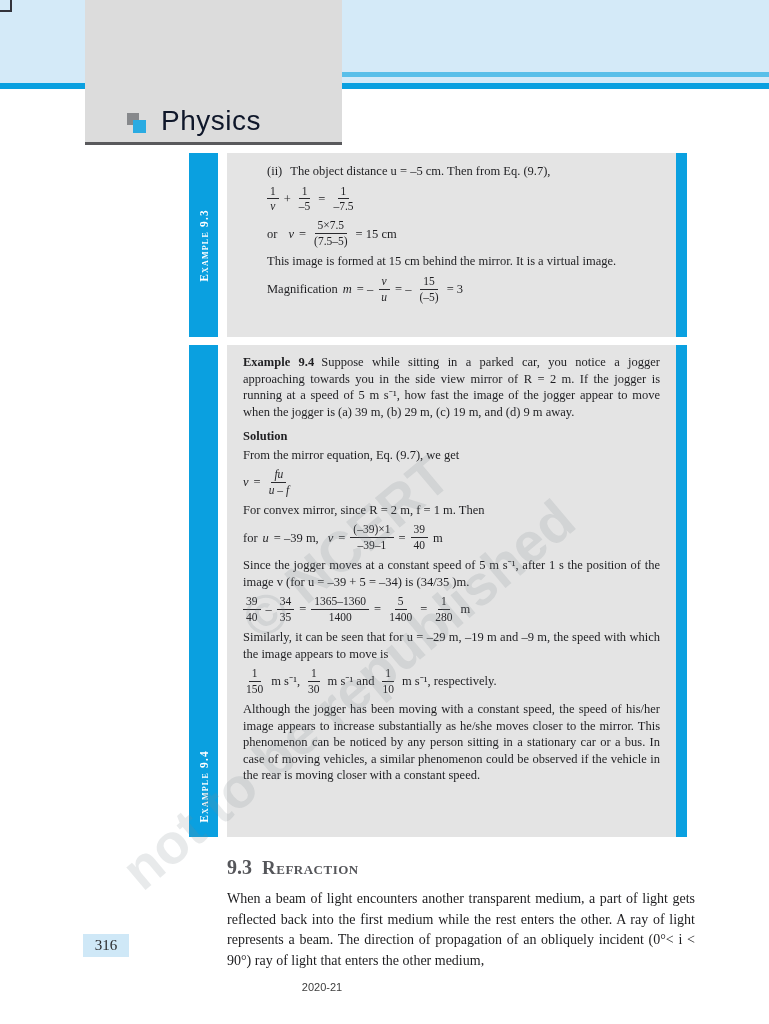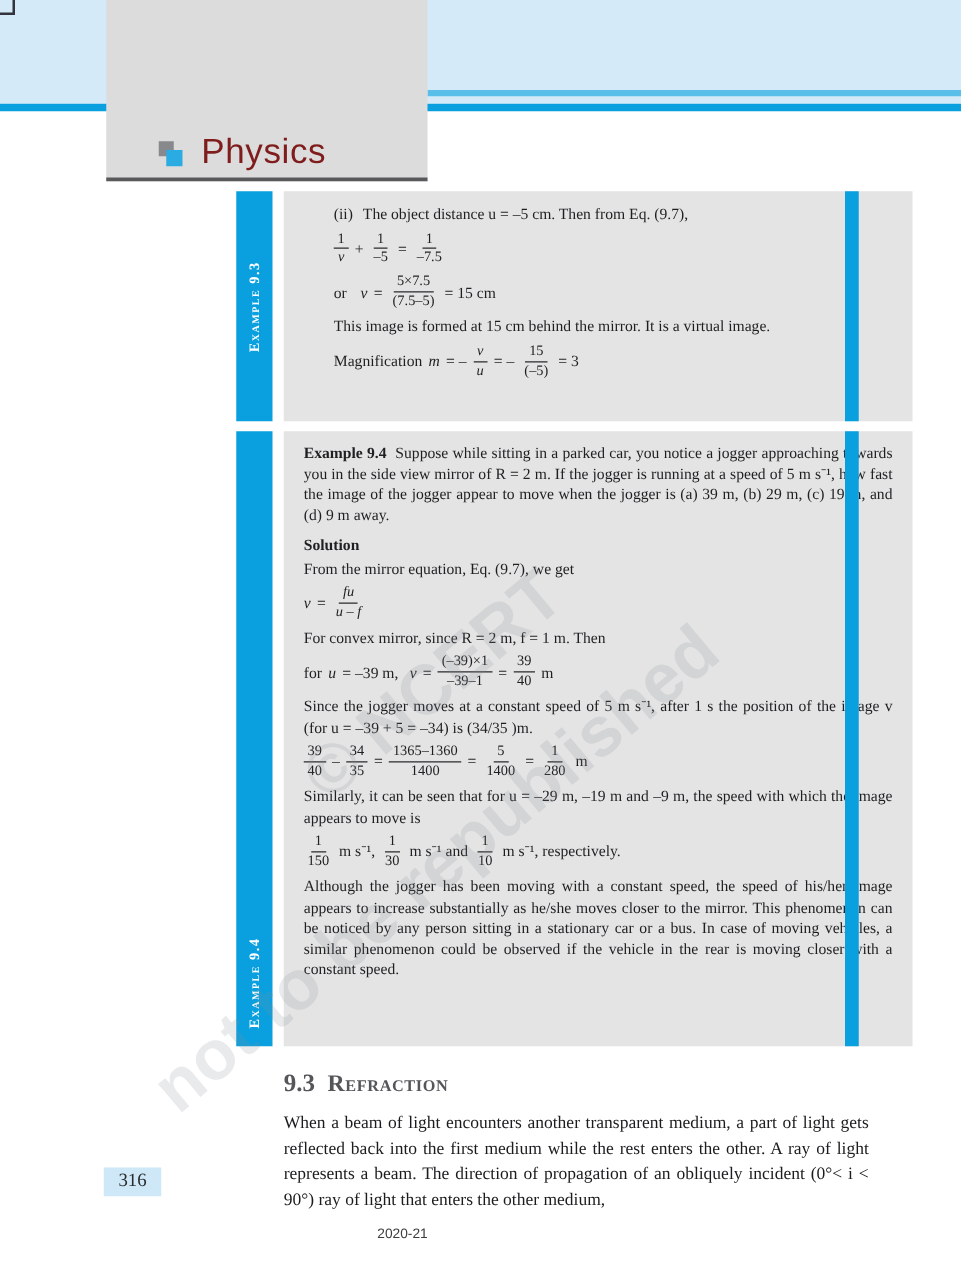--- a/index.html
+++ b/index.html
@@ -32,34 +32,34 @@
   .header-box{
     position:absolute;left:85px;top:0;width:257px;height:145px;
     background:var(--header_gray);border-bottom:3px solid var(--header_border_gray);
   }
   .logo{position:absolute;left:42px;top:113px;width:22px;height:22px;}
   .logo .sq-gray{position:absolute;left:0;top:0;width:12px;height:12px;background:var(--logo_gray);}
   .logo .sq-blue{position:absolute;left:6px;top:7px;width:13px;height:13px;background:var(--logo_blue);}
   .page-title{
     position:absolute;left:76px;top:105px;
     font-family:"Liberation Sans",sans-serif;font-size:28px;font-weight:400;
-    color:#7f1d1d;letter-spacing:0.5px;
+    color:#0f172a;letter-spacing:0.5px;
   }
   
   .ex-bar{position:absolute;width:29px;background:var(--accent_blue);display:flex;align-items:center;justify-content:center;}
   .ex-bar.bottom-align{align-items:flex-end;}
   .bar-label{
     writing-mode:vertical-rl;transform:rotate(180deg);
     font-family:"Liberation Serif",serif;font-variant:small-caps;font-weight:bold;
     color:#ffffff;font-size:11.5px;letter-spacing:1.2px;white-space:nowrap;
   }
   .ex-bar.bottom-align .bar-label{margin-bottom:14px;}
   .ex-right{position:absolute;width:11px;background:var(--accent_blue);}
   .ex-content{
-    position:absolute;left:227px;width:503px;background:var(--example_gray);
+    position:absolute;left:227px;width:449px;background:var(--example_gray);
     font-size:12.5px;line-height:16.5px;text-align:justify;overflow:hidden;
   }
   .ex93-bar{left:189px;top:153px;height:184px;}
   .ex93-content{top:153px;height:184px;padding:8px 12px 0 40px;}
   .ex93-right{left:676px;top:153px;height:184px;}
   .ex94-bar{left:189px;top:345px;height:492px;}
   .ex94-content{top:345px;height:492px;padding:7px 16px 0 16px;}
   .ex94-right{left:676px;top:345px;height:492px;}
   .ex-content p{margin:2px 0;}
   .ex-content .gap-below{margin-bottom:8px;}

